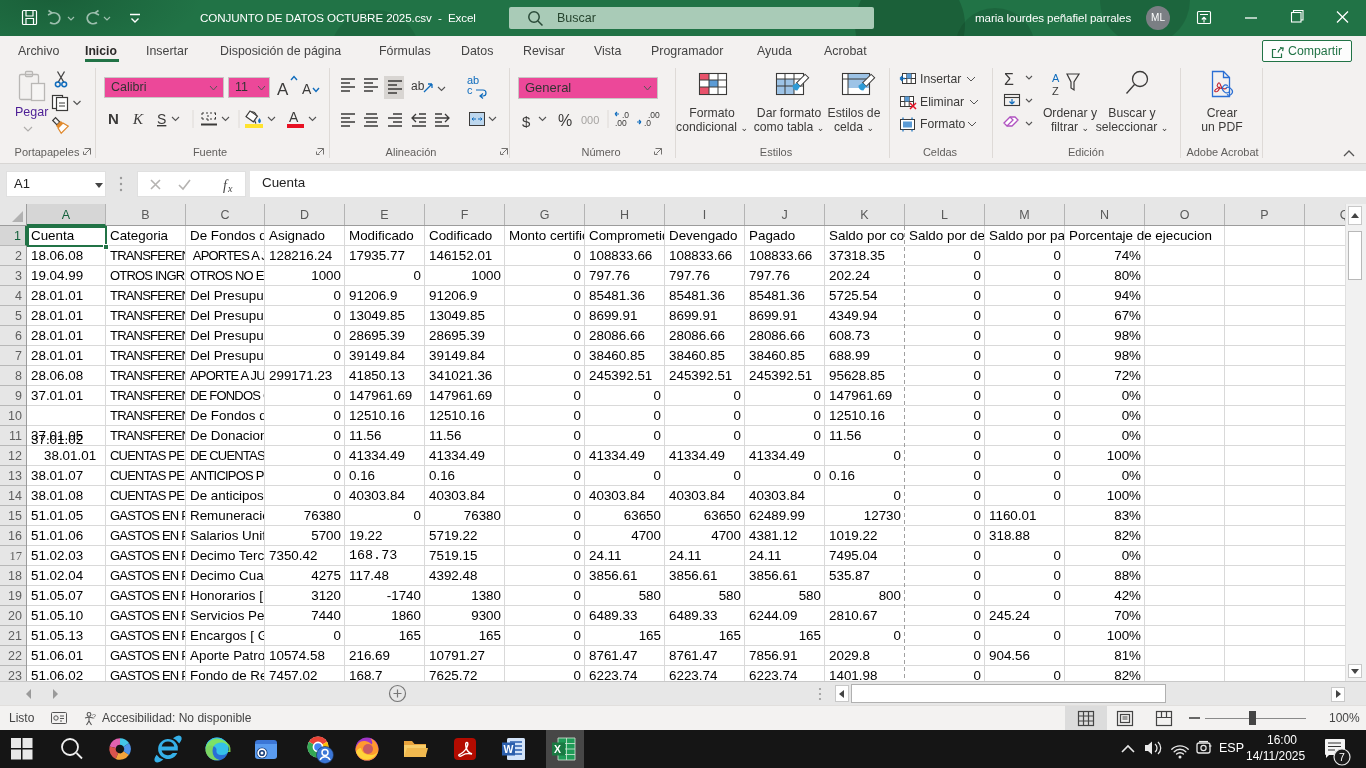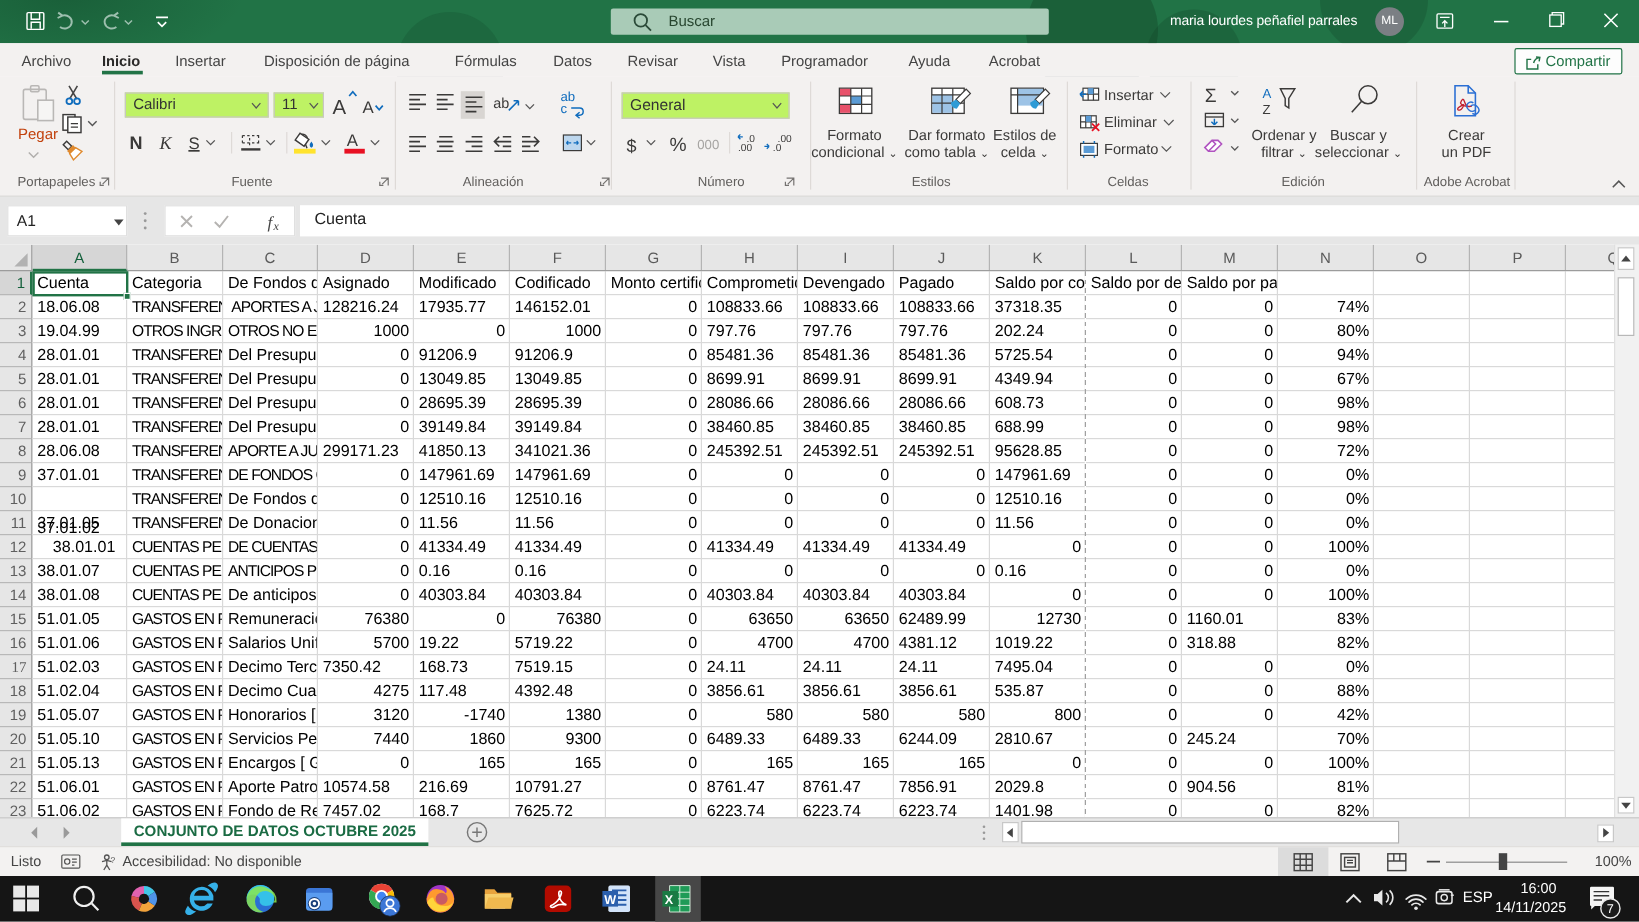--- a/index.html
+++ b/index.html
@@ -16,21 +16,21 @@
 #search span {position:absolute;left:48px;top:0;height:22px;line-height:22px;font-size:12.5px;color:#27452f;}
 #mlcirc {position:absolute;left:1146px;top:6px;width:24px;height:24px;border-radius:50%;background:#7b7f84;color:#fff;font-size:10px;text-align:center;line-height:24px;}
 #tabrow {position:absolute;left:0;top:36px;width:1366px;height:28px;background:#f3f1f0;}
 .tab {position:absolute;top:0;height:28px;line-height:30px;font-size:12.4px;color:#444;}
 #inicio-ul {position:absolute;left:85px;top:59px;width:34px;height:3px;background:#217346;}
 #compartir {position:absolute;left:1262px;top:40px;width:90px;height:22px;border:1px solid #217346;border-radius:2px;background:#fdfdfd;color:#217346;font-size:12.3px;line-height:21px;text-align:center;}
 #ribbon {position:absolute;left:0;top:64px;width:1366px;height:100px;background:#f3f1f0;border-bottom:1px solid #d8d6d4;}
 .gsep {position:absolute;top:4px;height:90px;width:1px;background:#dedad7;}
 .glabel {position:absolute;top:82px;height:14px;font-size:11px;color:#605e5c;text-align:center;}
 .rbt {position:absolute;font-size:12.2px;color:#3b3a39;}
-.combo {position:absolute;background:#bef264;border:1px solid #c8c6c4;font-size:12.5px;color:#333;padding-left:32px;}
+.combo {position:absolute;background:#ec4899;border:1px solid #c8c6c4;font-size:12.5px;color:#333;padding-left:32px;}
 .combo .cv {position:absolute;left:6px;top:2px;}
 .combo .ar {position:absolute;right:5px;top:7px;width:7px;height:5px;}
 #fbar {position:absolute;left:0;top:164px;width:1366px;height:40px;background:#e6e6e6;}
 #namebox {position:absolute;left:6px;top:7px;width:100px;height:26px;background:#fff;border:1px solid #e0e0e0;}
 #namebox span {position:absolute;left:7px;top:4px;font-size:13px;color:#222;}
 #fxbox {position:absolute;left:137px;top:7px;width:109px;height:26px;background:#fff;border:1px solid #e0e0e0;}
 #finput {position:absolute;left:250px;top:7px;width:1116px;height:26px;background:#fff;}
 #finput span {position:absolute;left:12px;top:4px;font-size:13.4px;color:#222;}
 #grid {position:absolute;left:0;top:204px;width:1345px;height:477px;background:#fff;overflow:hidden;}
 #chdr {position:absolute;left:0;top:0;width:1345px;height:22px;background:#e6e6e6;border-bottom:1px solid #9c9c9c;}
@@ -87,20 +87,21 @@
 
   <g stroke="#fff" stroke-width="1.1" fill="none">
    <rect x="1197.5" y="11.5" width="13" height="12" rx="1"></rect>
    <path d="M1200 14.5 h8 M1204 22.5 v-5 M1201.8 19.5 l2.2 -2.2 2.2 2.2"></path>
    <path d="M1245 18 h12" stroke-width="1.3"></path>
    <rect x="1291.5" y="12.5" width="9.5" height="9.5"></rect>
    <path d="M1293.5 12.5 v-2 h9.5 v9.5 h-2"></path>
    <path d="M1337 11.5 l11 11 M1348 11.5 l-11 11" stroke-width="1.3"></path>
   </g>
  </svg>
+ <span class="ttext" style="left:200px;">CONJUNTO DE DATOS OCTUBRE 2025.csv  -  Excel</span>
  <span class="ttext" style="left:975px;">maria lourdes peñafiel parrales</span>
  <div id="search">
         <svg width="20" height="20" style="left:17px;top:2px;">
           <g stroke="#2a4a38" stroke-width="1.5" fill="none">
             <circle cx="8" cy="8" r="5.2"></circle>
             <path d="M12 12 l4.5 4.5"></path>
           </g>
         </svg>
         <span>Buscar</span>
       </div>
@@ -349,21 +350,21 @@
    <path d="M1223.5 71.5 v6 h6"></path>
   </g>
   <path d="M1217 86 q2 -6 3.5 -1 q1.5 5 6 3.5 q-7 1 -9.5 -2.5 m3 1 q-2 6 -5 4.5 q-1.5 -1.5 5 -4.5" fill="none" stroke="#c11f2e" stroke-width="1.1"></path>
   <g stroke="#2a6fd4" stroke-width="1.4" fill="none">
    <path d="M1226 88 a4 4 0 0 1 5.6 0 l1.5 1.5 a4 4 0 0 1 -5.6 5.6 M1230 92 a4 4 0 0 1 -5.6 0 l-1.5 -1.5 a4 4 0 0 1 5.6 -5.6" transform="scale(0.85) translate(216,16)"></path>
   </g>
   </g>
 
 </svg>
 
-<div class="rbt" style="left:15px;top:41px;color:#c2410c;font-size:12.5px;">Pegar</div>
+<div class="rbt" style="left:15px;top:41px;color:#4c1d95;font-size:12.5px;">Pegar</div>
 <div class="combo" style="left:104px;top:13px;width:120px;height:21px;">
         <span class="cv">Calibri</span>
  <svg class="ar" width="8" height="6" style="right:6px;top:8px;">
           <path d="M0 0 l3.5 4 3.5 -4" stroke="#555" fill="none"></path>
         </svg>
       </div>
 <div class="combo" style="left:228px;top:13px;width:42px;height:21px;">
         <span class="cv">11</span>
  <svg class="ar" width="8" height="6" style="right:4px;top:8px;">
           <path d="M0 0 l3.5 4 3.5 -4" stroke="#555" fill="none"></path>
@@ -514,20 +515,21 @@
 <div class="c" style="left:265px;top:22px;width:79px;">Asignado</div>
 <div class="c" style="left:345px;top:22px;width:79px;">Modificado</div>
 <div class="c" style="left:425px;top:22px;width:79px;">Codificado</div>
 <div class="c" style="left:505px;top:22px;width:79px;">Monto certificado</div>
 <div class="c" style="left:585px;top:22px;width:79px;">Comprometido</div>
 <div class="c" style="left:665px;top:22px;width:79px;">Devengado</div>
 <div class="c" style="left:745px;top:22px;width:79px;">Pagado</div>
 <div class="c" style="left:825px;top:22px;width:79px;">Saldo por comprometer</div>
 <div class="c" style="left:905px;top:22px;width:79px;">Saldo por devengar</div>
 <div class="c" style="left:985px;top:22px;width:79px;">Saldo por pagar</div>
+<div class="c" style="left:1065px;top:22px;width:300px;overflow:visible;">Porcentaje de ejecucion</div>
 <div class="c" style="left:27px;top:42px;width:78px;">18.06.08</div>
 <div class="c u" style="left:106px;top:42px;width:79px;">TRANSFERENCIAS Y DONACIONES</div>
 <div class="c u" style="left:186px;top:42px;width:78px;">&nbsp;APORTES A JUNTAS PARROQUIALES</div>
 <div class="c" style="left:265px;top:42px;width:79px;">128216.24</div>
 <div class="c" style="left:345px;top:42px;width:79px;">17935.77</div>
 <div class="c" style="left:425px;top:42px;width:79px;">146152.01</div>
 <div class="c r" style="left:505px;top:42px;width:79px;">0</div>
 <div class="c" style="left:585px;top:42px;width:79px;">108833.66</div>
 <div class="c" style="left:665px;top:42px;width:79px;">108833.66</div>
 <div class="c" style="left:745px;top:42px;width:79px;">108833.66</div>
@@ -728,21 +730,21 @@
 <div class="c r" style="left:665px;top:322px;width:79px;">4700</div>
 <div class="c" style="left:745px;top:322px;width:79px;">4381.12</div>
 <div class="c" style="left:825px;top:322px;width:79px;">1019.22</div>
 <div class="c r" style="left:905px;top:322px;width:79px;">0</div>
 <div class="c" style="left:985px;top:322px;width:79px;">318.88</div>
 <div class="c r" style="left:1065px;top:322px;width:79px;">82%</div>
 <div class="c" style="left:27px;top:342px;width:78px;">51.02.03</div>
 <div class="c u" style="left:106px;top:342px;width:79px;">GASTOS EN PERSONAL</div>
 <div class="c" style="left:186px;top:342px;width:78px;">Decimo Tercer Sueldo</div>
 <div class="c" style="left:265px;top:342px;width:79px;">7350.42</div>
-<div class="c" style="left:345px;top:342px;width:79px;">168.73</div>
+<div class="c" style="left:345px;top:342px;width:79px;font-family:Liberation Mono, monospace;">168.73</div>
 <div class="c" style="left:425px;top:342px;width:79px;">7519.15</div>
 <div class="c r" style="left:505px;top:342px;width:79px;">0</div>
 <div class="c" style="left:585px;top:342px;width:79px;">24.11</div>
 <div class="c" style="left:665px;top:342px;width:79px;">24.11</div>
 <div class="c" style="left:745px;top:342px;width:79px;">24.11</div>
 <div class="c" style="left:825px;top:342px;width:79px;">7495.04</div>
 <div class="c r" style="left:905px;top:342px;width:79px;">0</div>
 <div class="c r" style="left:985px;top:342px;width:79px;">0</div>
 <div class="c r" style="left:1065px;top:342px;width:79px;">0%</div>
 <div class="c" style="left:27px;top:362px;width:78px;">51.02.04</div>
@@ -842,21 +844,20 @@
 <div class="sbtn" style="left:1348px;top:664px;width:14px;height:14px;"></div>
 <svg width="8" height="5" style="left:1351px;top:669px;">
       <path d="M0 0 L4 5 L8 0 Z" fill="#444"></path>
     </svg>
 
 <div id="sheetbar">
  <svg width="70" height="24" viewBox="0 0 70 24">
   <path d="M31 7 L26 12 L31 17 Z" fill="#9a9a9a"></path>
   <path d="M53 7 L58 12 L53 17 Z" fill="#9a9a9a"></path>
  </svg>
- <div id="stab">CONJUNTO DE DATOS OCTUBRE 2025</div>
  <svg width="18" height="18" style="left:389px;top:3px;">
         <circle cx="8.5" cy="8.5" r="8" fill="none" stroke="#767676" stroke-width="1.2"></circle>
         <path d="M8.5 4.5 v8 M4.5 8.5 h8" stroke="#767676" stroke-width="1.2"></path>
       </svg>
  <svg width="4" height="14" style="left:818px;top:5px;">
         <circle cx="2" cy="2" r="1.1" fill="#999"></circle>
         <circle cx="2" cy="7" r="1.1" fill="#999"></circle>
         <circle cx="2" cy="12" r="1.1" fill="#999"></circle>
       </svg>
  <div class="sbtn" style="left:835px;top:3px;width:14px;height:17px;"></div>

